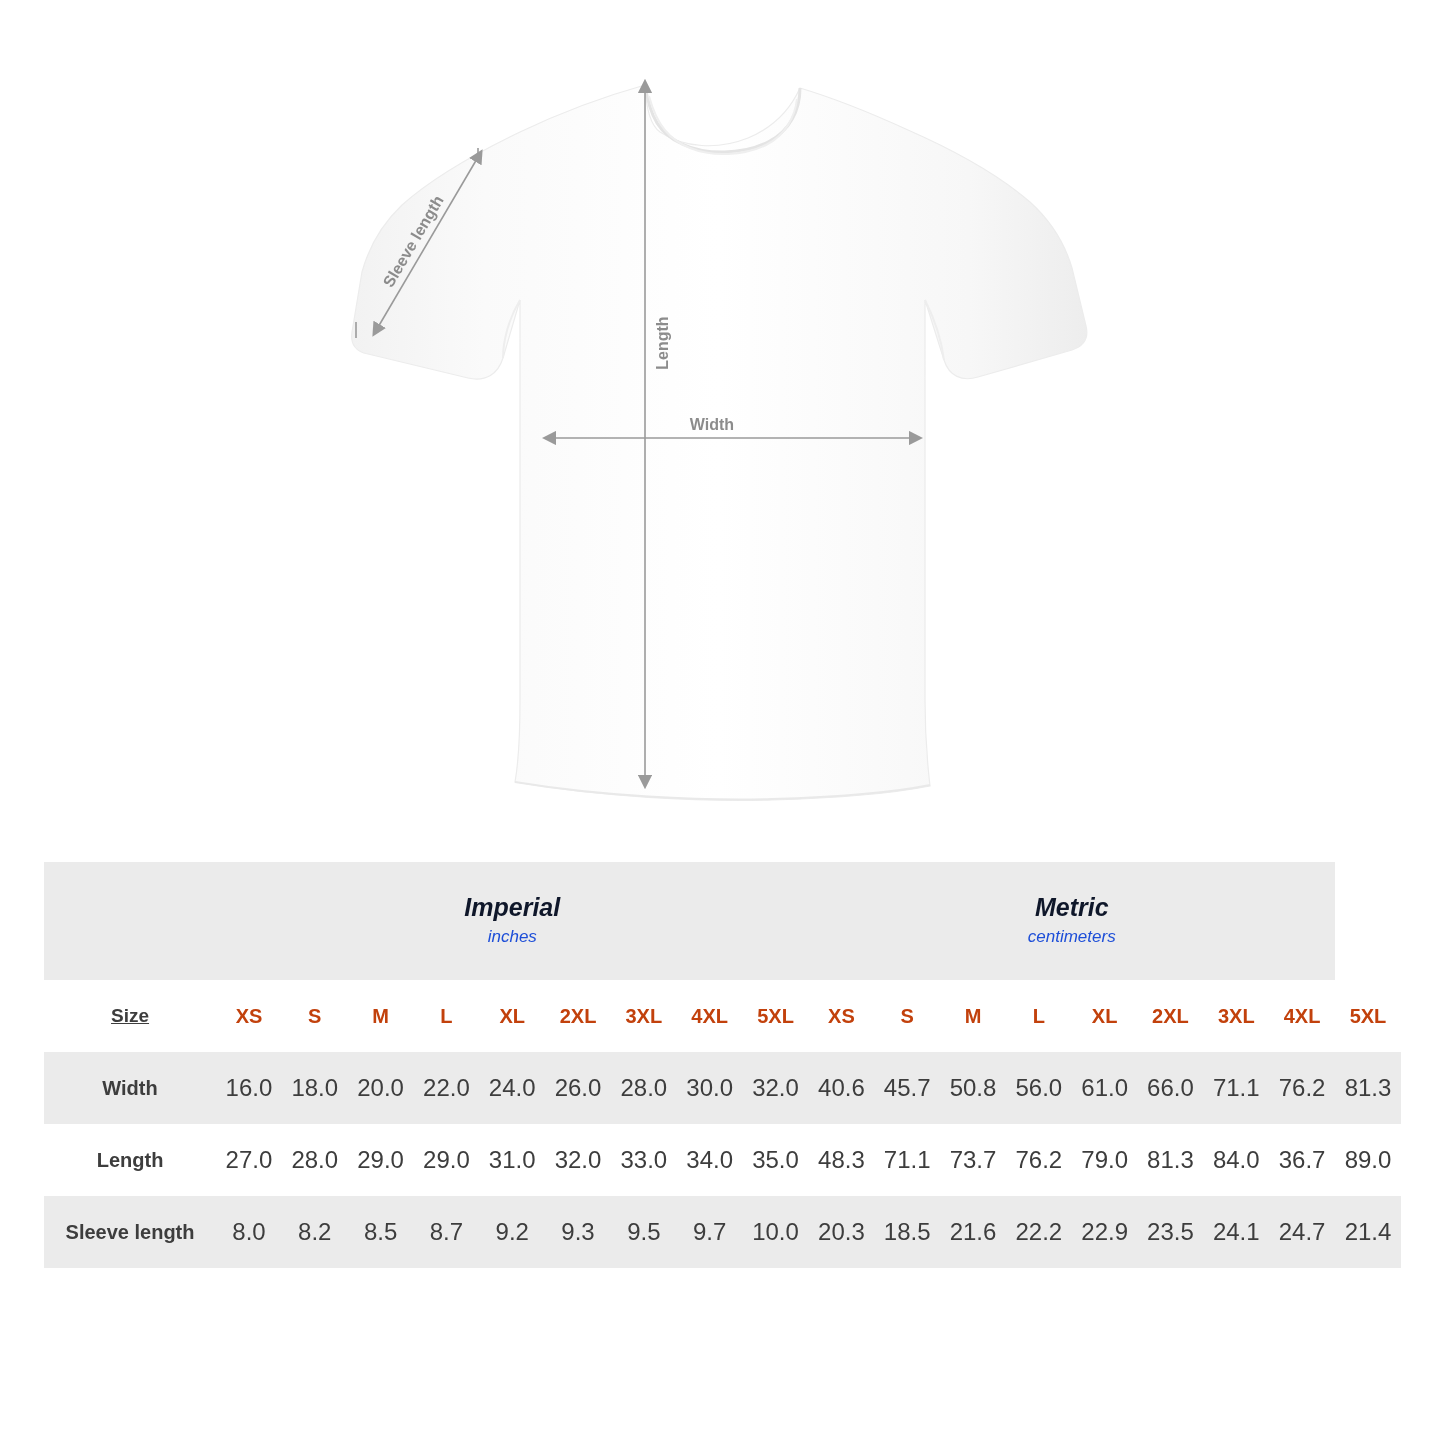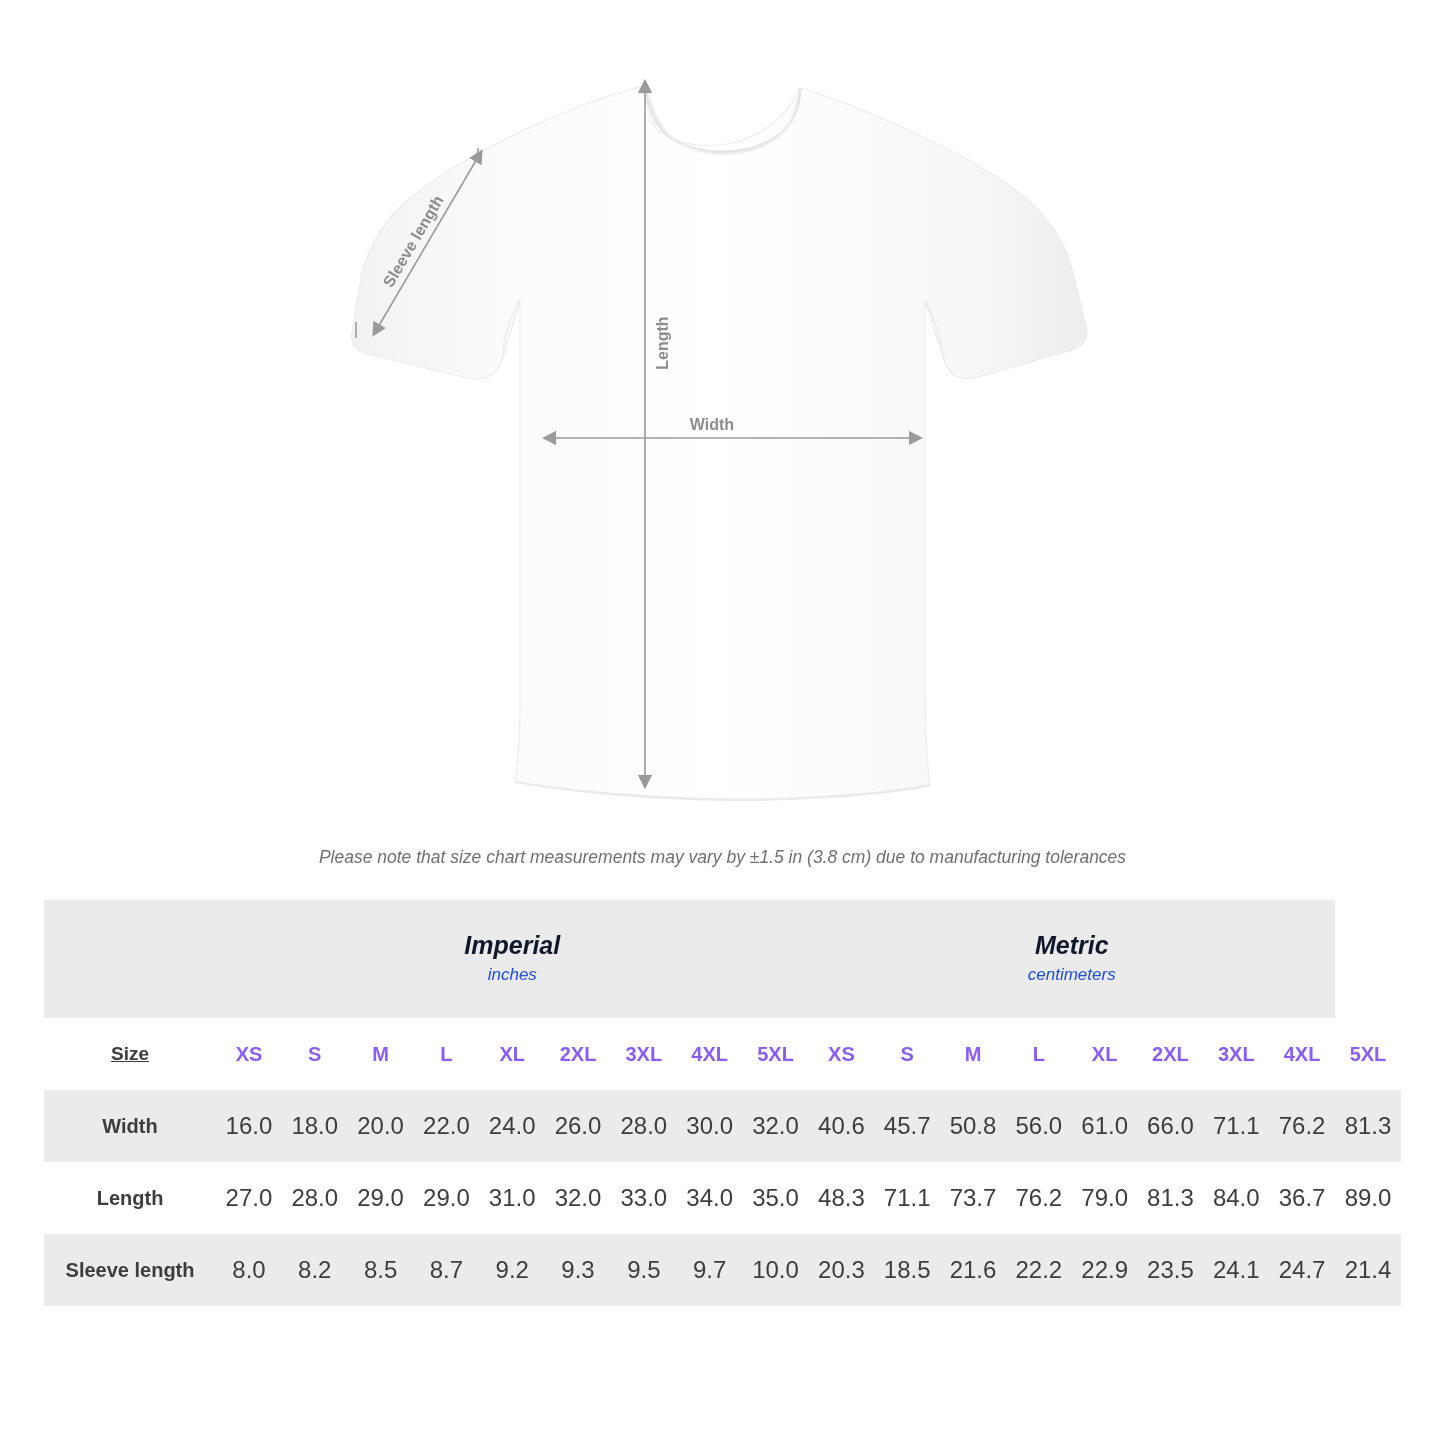--- a/index.html
+++ b/index.html
@@ -111,21 +111,21 @@
   tr.data-row td.label-cell {
     font-weight: bold;
     font-size: 20px;
   }
   col.label-col { width: 172px; }
   col.val-col { width: 65.8px; }
 
   .hdr-cell {
     font-size: 20px;
     font-weight: bold;
-    color: #8b5cf6;
+    color: #c2410c;
   }
 
   
   .meas-label {
     font-family: "Liberation Sans", sans-serif;
     font-size: 16px;
     font-weight: bold;
     fill: #8c8c8c;
   }
 </style>
@@ -201,21 +201,20 @@
         <text class="meas-label" x="668" y="343" transform="rotate(-90 668 343)" text-anchor="middle">Length</text>
       </g>
 
       <g>
         <line x1="545" y1="438" x2="920" y2="438" stroke="#9a9a9a" stroke-width="1.6" marker-start="url(#arrHeadStart)" marker-end="url(#arrHead)"></line>
         <text class="meas-label" x="712" y="430" text-anchor="middle">Width</text>
       </g>
     </svg>
   </div>
 
-  <div class="chart-note">Please note that size chart measurements may vary by ±1.5 in (3.8 cm) due to manufacturing tolerances</div>
 
   <div class="table-wrap">
     <table class="size-table">
       <colgroup>
         <col class="label-col">
         <col class="val-col">
           <col class="val-col">
           <col class="val-col">
           <col class="val-col">
           <col class="val-col">

